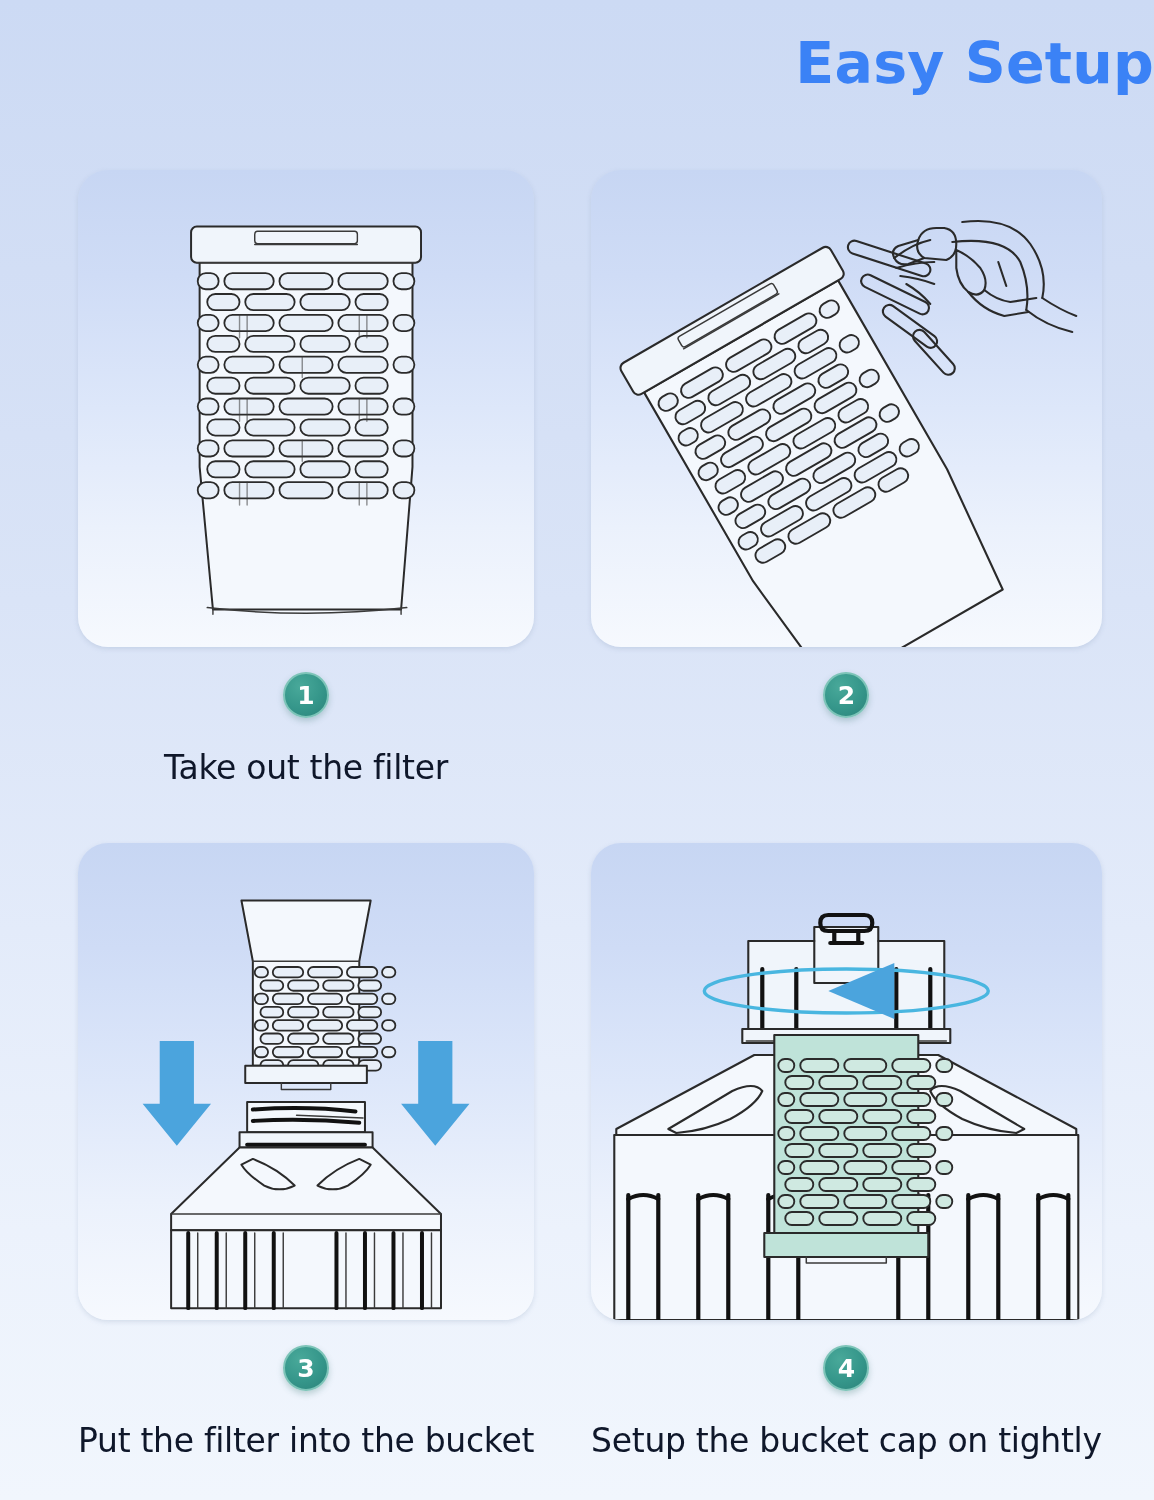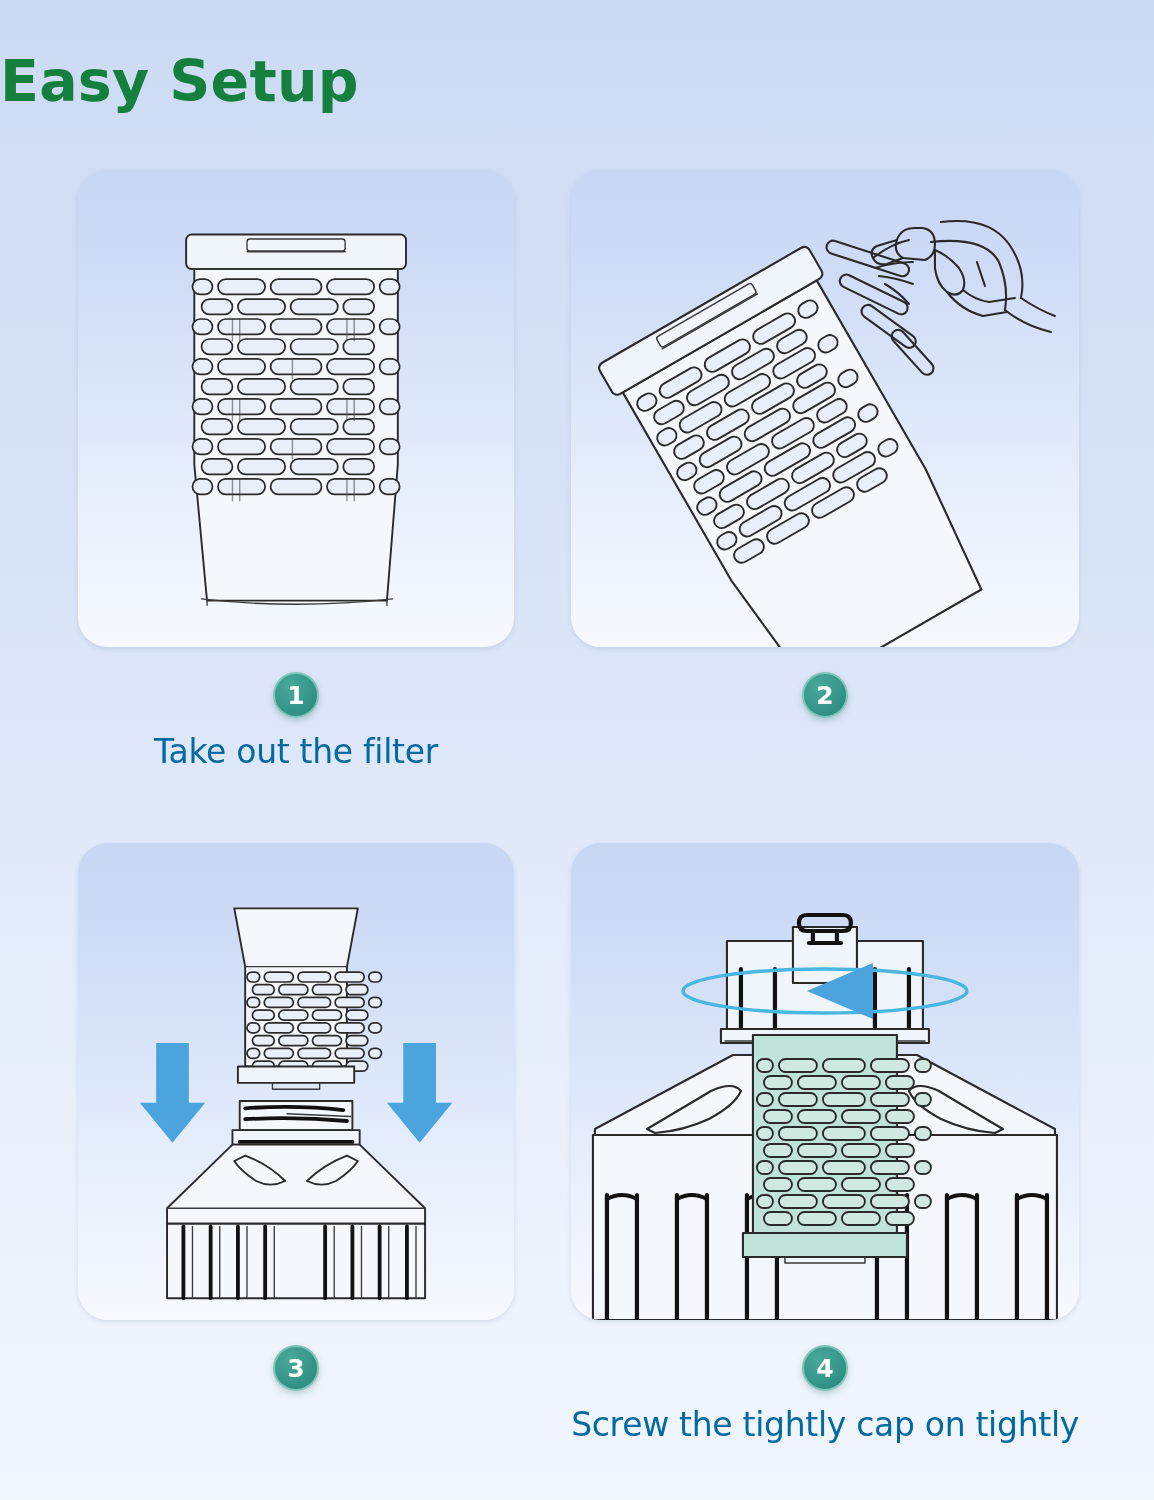--- a/index.html
+++ b/index.html
@@ -18,28 +18,28 @@
         #dae4f7 40%,
         #e3ebfa 62%,
         #ecf2fc 82%,
         #f1f6fd 100%);
     position: relative;
   }
 
   
   .title {
     position: absolute;
-    top: 48px;
+    top: 30px;
     left: 0;
     width: 100%;
-    text-align: left;
+    text-align: right;
     font-size: 57px;
     font-weight: 700;
     letter-spacing: 0.2px;
-    color: #15803d;
+    color: #3b82f6;
     font-family: "DejaVu Sans", "Liberation Sans", sans-serif;
   }
 
   
   .steps {
     position: absolute;
     top: 170px;
     left: 0;
     width: 1154px;
     height: 1320px;
@@ -86,23 +86,23 @@
     justify-content: center;
     color: #ffffff;
     font-size: 25px;
     font-weight: 700;
     font-family: "DejaVu Sans", "Liberation Sans", sans-serif;
     box-shadow: 0 3px 6px rgba(60,120,115,0.30);
     line-height: 1;
   }
 
   .caption {
-    margin-top: 14px;
+    margin-top: 30px;
     font-size: 33px;
-    color: #0369a1;
+    color: #0f172a;
     font-family: "DejaVu Sans", "Liberation Sans", sans-serif;
     font-weight: 400;
     white-space: nowrap;
     text-align: right;
     letter-spacing: -0.3px;
   }
 
   .ln  { fill: none; stroke: #2a2a2a; stroke-width: 2.1; stroke-linecap: round; stroke-linejoin: round; }
   .lnT { fill: none; stroke: #3a3a3a; stroke-width: 1.5; stroke-linecap: round; stroke-linejoin: round; }
   .lnH { fill: none; stroke: #111; stroke-width: 4.2; stroke-linecap: round; stroke-linejoin: round; }
@@ -327,20 +327,21 @@
           </g>
         </g>
 
         <g class="arrow-blue">
           <path d="M86 196 L122 196 L122 262 L140 262 L104 306 L68 262 L86 262 Z"></path>
           <path d="M358 196 L394 196 L394 262 L412 262 L376 306 L340 262 L358 262 Z"></path>
         </g>
       </svg>
     </div>
     <div class="badge">3</div>
+    <div class="caption">Put the filter into the bucket</div>
   </div>
 
   <div class="step">
     <div class="card">
       <svg viewBox="0 0 480 477" preserveAspectRatio="xMidYMid meet">
         <defs>
           <g id="gslotA">
             <rect class="slotG" x="0" y="0" width="16" height="13" rx="6.5"></rect>
             <rect class="slotG" x="22" y="0" width="38" height="13" rx="6.5"></rect>
             <rect class="slotG" x="66" y="0" width="42" height="13" rx="6.5"></rect>
@@ -419,16 +420,16 @@
           <path class="lnT" d="M200 414 L200 420 L280 420 L280 414"></path>
         </g>
 
         <g>
           <ellipse class="ring" cx="240" cy="148" rx="142" ry="22"></ellipse>
           <path class="arrow-blue" d="M288 120 L288 176 L222 148 Z"></path>
         </g>
       </svg>
     </div>
     <div class="badge">4</div>
-    <div class="caption">Screw the tightly cap on tightly</div>
+    <div class="caption">Setup the bucket cap on tightly</div>
   </div>
 
 </div>
 
 </body></html>

